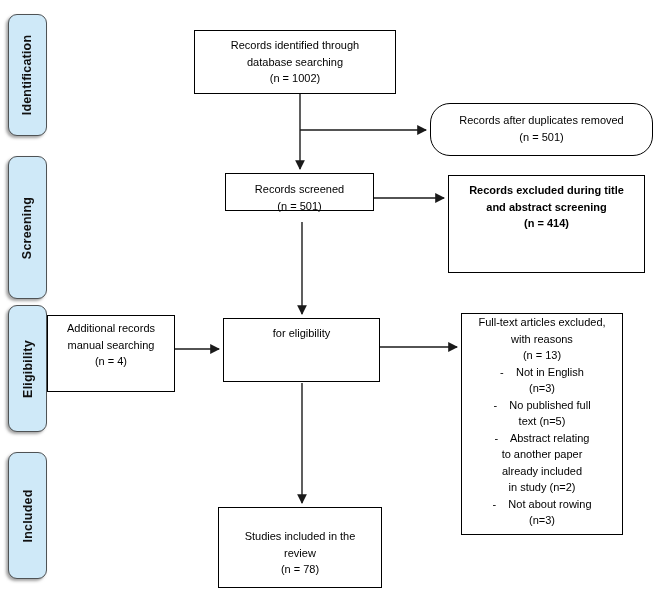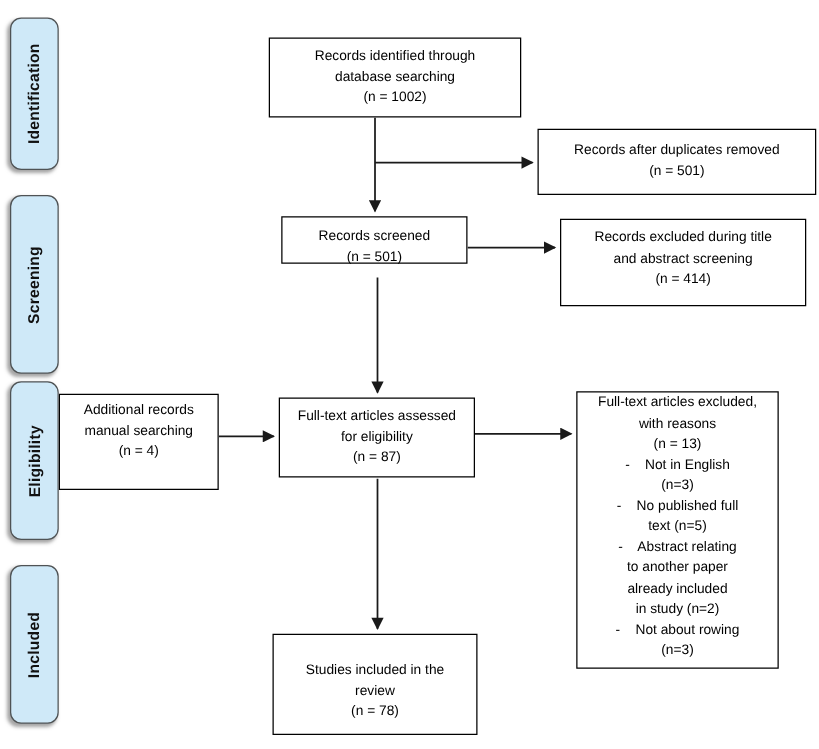--- a/index.html
+++ b/index.html
@@ -51,52 +51,50 @@
   <div class="stage" style="left:8px;top:156px;height:141px;">
     <span class="stage-label">Screening</span>
   </div>
   <div class="stage" style="left:8px;top:305px;height:125px;">
     <span class="stage-label">Eligibility</span>
   </div>
   <div class="stage" style="left:8px;top:452px;height:125px;">
     <span class="stage-label">Included</span>
   </div>
 
-  <div class="fbox" style="left:194px;top:30px;width:202px;height:64px;margin-left:21px;">
+  <div class="fbox" style="left:194px;top:30px;width:202px;height:64px;">
       <div class="line">Records identified through</div>
       <div class="line">database searching</div>
       <div class="line">(n = 1002)</div>
     </div>
 
-  <div class="fbox" style="left:430px;top:103px;width:223px;height:53px;padding-top:8px;">
+  <div class="fbox" style="left:430px;top:103px;width:223px;height:53px;padding-top:8px;border-radius:20px;">
       <div class="line">Records after duplicates removed</div>
       <div class="line">(n = 501)</div>
     </div>
 
   <div class="fbox" style="left:225px;top:173px;width:149px;height:38px;padding-top:7px;">
       <div class="line">Records screened</div>
       <div class="line">(n = 501)</div>
     </div>
 
-  <div class="fbox" style="left:448px;top:175px;width:197px;height:70px;">
+  <div class="fbox" style="left:448px;top:175px;width:197px;height:98px;font-weight:bold;">
       <div class="line">Records excluded during title</div>
       <div class="line">and abstract screening</div>
       <div class="line">(n = 414)</div>
     </div>
 
   <div class="fbox" style="left:47px;top:315px;width:128px;height:77px;padding-top:4px;">
       <div class="line">Additional records</div>
       <div class="line">manual searching</div>
       <div class="line">(n = 4)</div>
     </div>
 
   <div class="fbox" style="left:223px;top:318px;width:157px;height:64px;">
-      <div class="line">Full-text articles assessed</div>
       <div class="line">for eligibility</div>
-      <div class="line">(n = 87)</div>
     </div>
 
   <div class="fbox" style="left:461px;top:313px;width:162px;height:222px;padding-top:0;">
       <div class="line">Full-text articles excluded,</div>
       <div class="line">with reasons</div>
       <div class="line">(n = 13)</div>
       <div class="line">-    Not in English</div>
       <div class="line">(n=3)</div>
       <div class="line">-    No published full</div>
       <div class="line">text (n=5)</div>

